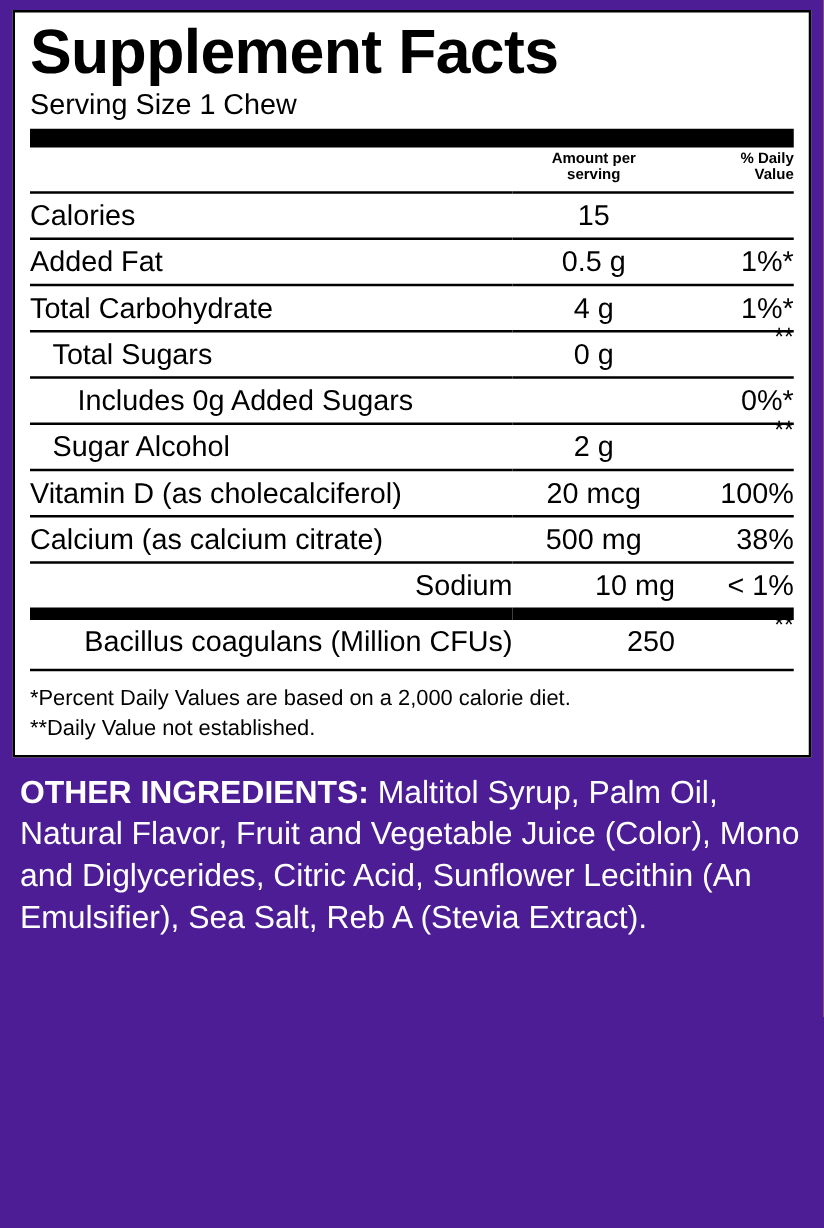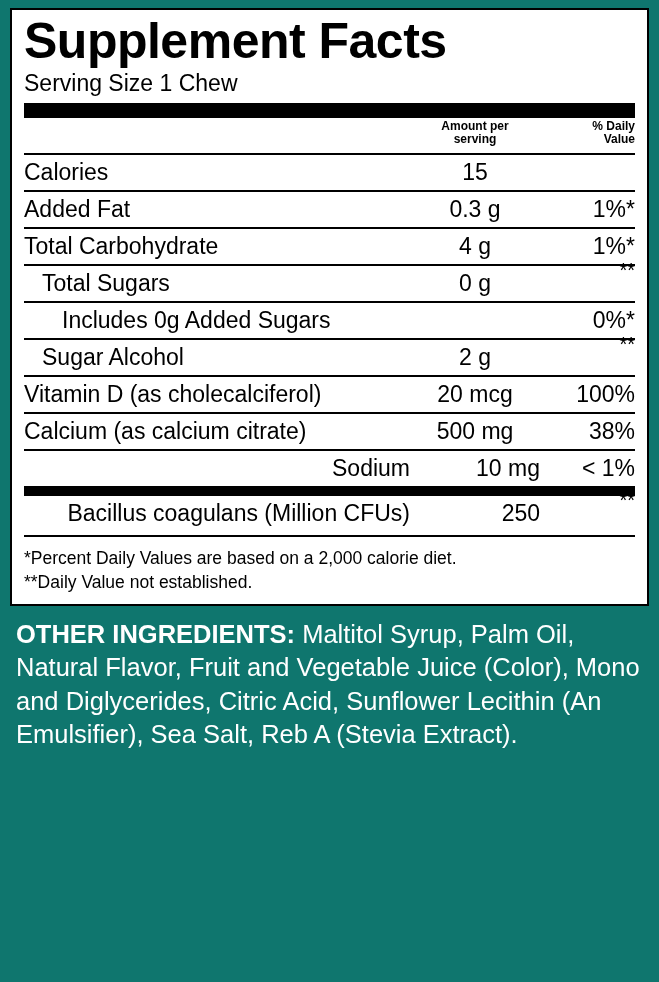--- a/index.html
+++ b/index.html
@@ -10,21 +10,21 @@
     width: 659px;
     height: 982px;
     background: #c1703c;
     font-family: "Liberation Sans", sans-serif;
     overflow: hidden;
   }
   .page {
     position: relative;
     width: 659px;
     height: 982px;
-    background: #0f766e;
+    background: #4c1d95;
     box-sizing: border-box;
     padding: 8px 10px 0 10px;
   }
   .panel {
     background: #ffffff;
     border: 2px solid #000000;
     box-sizing: border-box;
     padding: 6px 12px 10px 12px;
   }
   .title {
@@ -133,21 +133,21 @@
       </tr>
 
       <tr class="row-line">
         <td class="col-name">Calories</td>
         <td class="col-amt">15</td>
         <td class="col-dv"></td>
       </tr>
 
       <tr class="row-line">
         <td class="col-name">Added Fat</td>
-        <td class="col-amt">0.3 g</td>
+        <td class="col-amt">0.5 g</td>
         <td class="col-dv">1%*</td>
       </tr>
 
       <tr class="row-line">
         <td class="col-name">Total Carbohydrate</td>
         <td class="col-amt">4 g</td>
         <td class="col-dv">1%*</td>
       </tr>
 
       <tr class="row-line">

